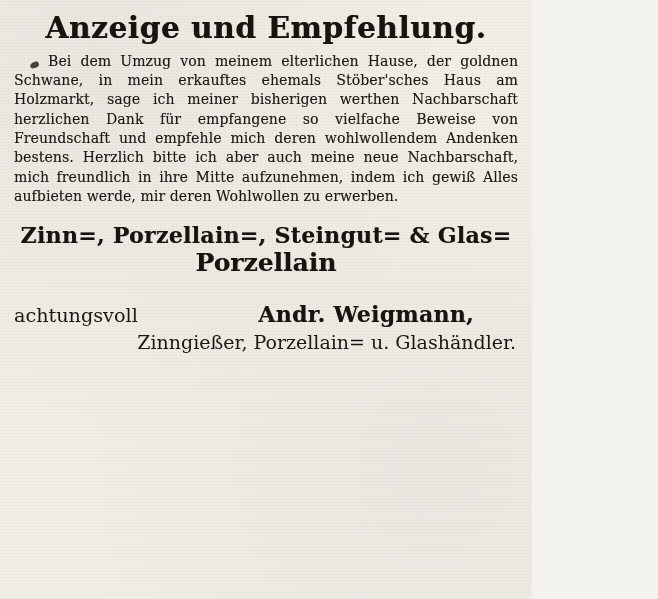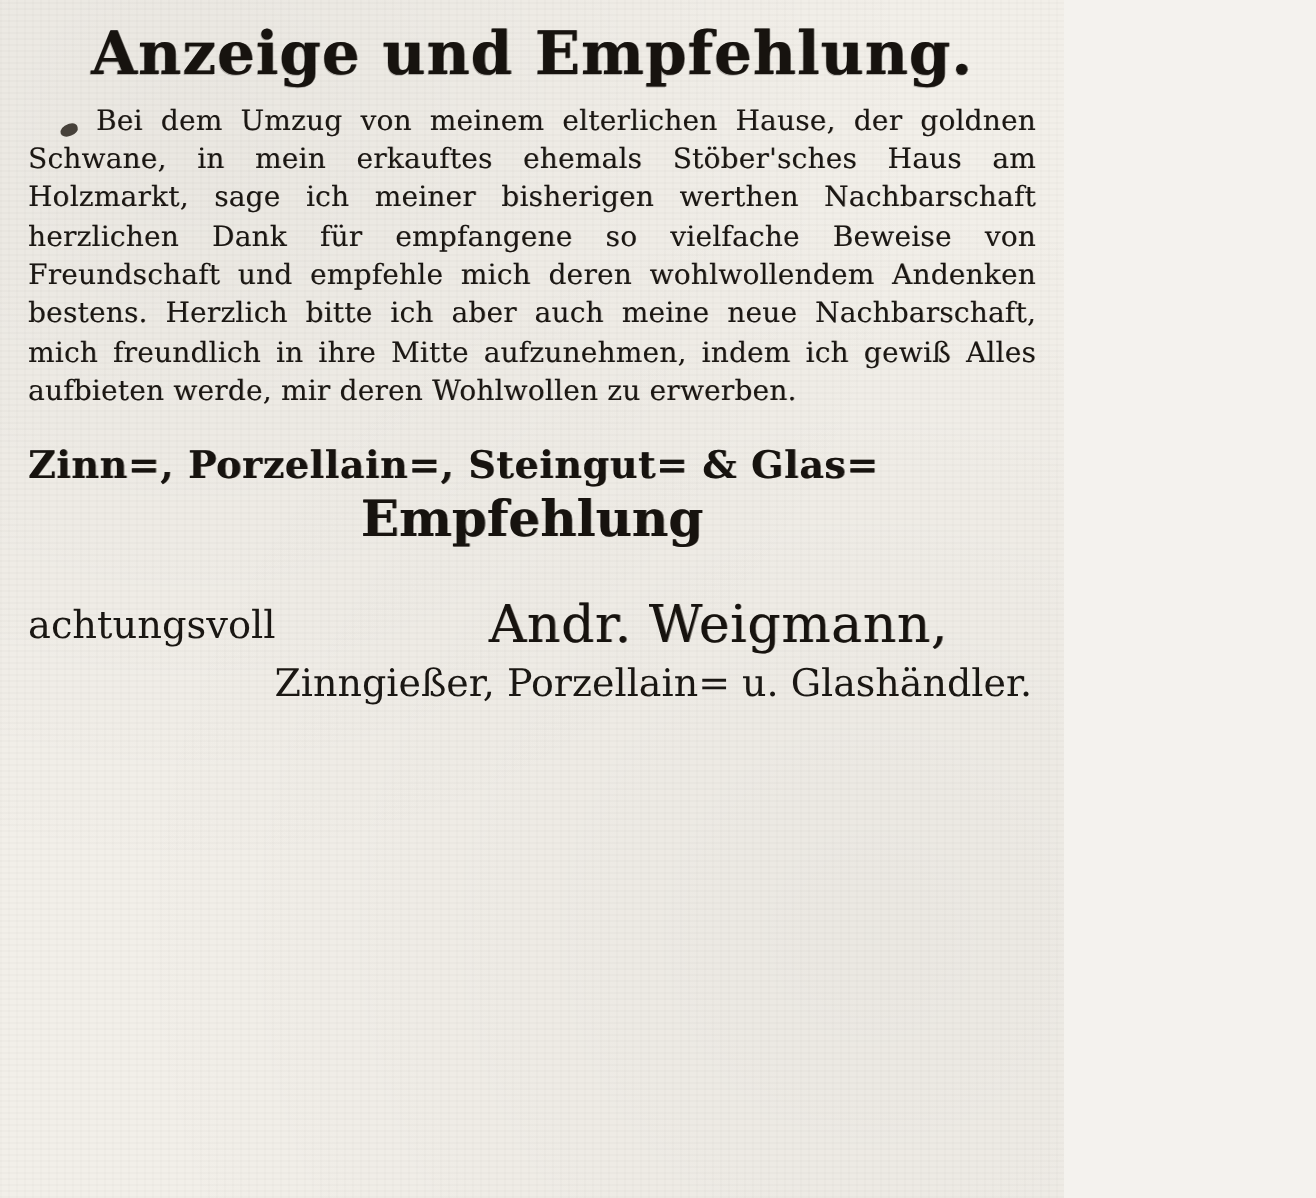--- a/index.html
+++ b/index.html
@@ -68,23 +68,23 @@
     margin: 0 0 2px 0;
   }
   .indent {
     text-indent: 34px;
   }
   .para-gap {
     margin-top: 10px;
   }
 
   .goods-line {
-    text-align: left;
+    text-align: center;
     font-weight: 700;
-    font-size: 19px;
+    font-size: 22px;
     line-height: 1.12;
     margin: 16px 0 2px 0;
     letter-spacing: 0.3px;
     color: #17130f;
     text-shadow: 0.4px 0 0 rgba(20,16,12,0.5);
   }
   .goods-line-2 {
     text-align: center;
     font-weight: 700;
     font-size: 25px;
@@ -99,22 +99,22 @@
     margin-top: 24px;
   }
   .sign-left {
     float: left;
     font-size: 19.2px;
     line-height: 1.385;
     padding-top: 2px;
   }
   .signature {
     text-align: right;
-    font-weight: 400;
-    font-size: 26px;
+    font-weight: 700;
+    font-size: 22px;
     letter-spacing: 0.3px;
     color: #17130f;
     text-shadow: 0.4px 0 0 rgba(20,16,12,0.5);
     margin-right: 44px;
   }
   .profession {
     clear: both;
     text-align: right;
     font-size: 19px;
     line-height: 1.3;
@@ -142,21 +142,21 @@
   <div class="content">
 
     <div class="headline">Anzeige und Empfehlung.</div>
 
     <div class="body-text">
       <p class="indent">Bei dem Umzug von meinem elterlichen Hause, der goldnen Schwane, in mein erkauftes ehemals Stöber'sches Haus am Holzmarkt, sage ich meiner bisherigen werthen Nachbarschaft herzlichen Dank für empfangene so vielfache Beweise von Freundschaft und empfehle mich deren wohlwollendem Andenken bestens. Herzlich bitte ich aber auch meine neue Nachbarschaft, mich freundlich in ihre Mitte aufzunehmen, indem ich gewiß Alles aufbieten werde, mir deren Wohlwollen zu erwerben.</p>
 
     </div>
 
     <div class="goods-line">Zinn=, Porzellain=, Steingut= &amp; Glas=</div>
-    <div class="goods-line-2">Empfehlung</div>
+    <div class="goods-line-2">Porzellain</div>
 
     <div class="body-text">
 
     </div>
 
     <div class="sign-row">
       <span class="sign-left">achtungsvoll</span>
       <div class="signature">Andr. Weigmann,</div>
     </div>
 

